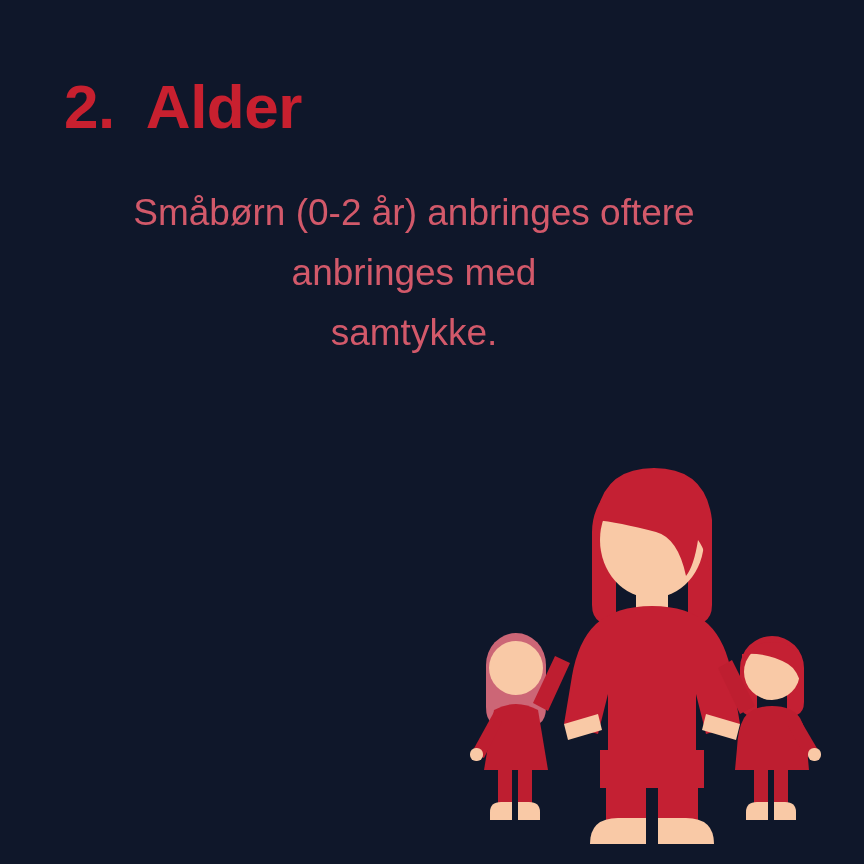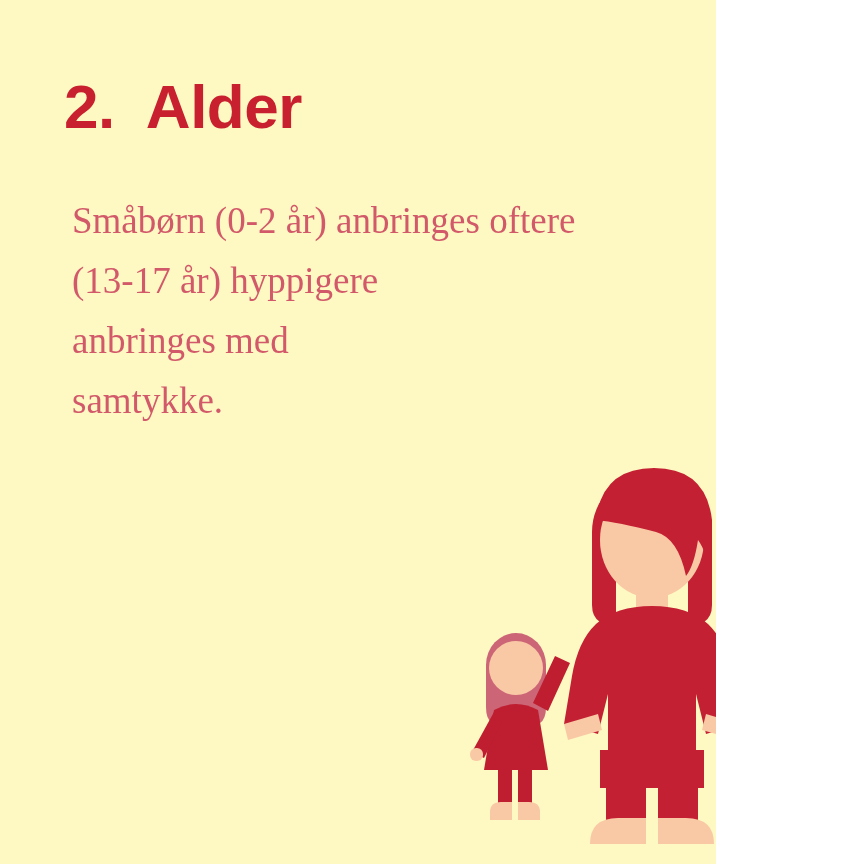--- a/index.html
+++ b/index.html
@@ -7,23 +7,23 @@
     padding: 0;
   }
   body {
     width: 864px;
     height: 864px;
     overflow: hidden;
     font-family: "Liberation Sans", sans-serif;
   }
   #slide {
     position: relative;
-    width: 716px;
+    width: 864px;
     height: 864px;
-    background: #fef9c3;
+    background: #0f172a;
     overflow: hidden;
   }
 
   
   #text-block {
     position: absolute;
     left: 64px;
     top: 74px;
     width: 700px;
   }
@@ -31,27 +31,28 @@
     margin: 0;
     font-family: "Liberation Sans", sans-serif;
     font-size: 62px;
     font-weight: bold;
     line-height: 1.05;
     letter-spacing: -0.5px;
     color: #C8202F;
     white-space: pre;
   }
   #body-text {
-    margin: 8px;
+    margin: 0;
     padding-top: 44px;
-    font-family: Liberation Serif, serif;
+    font-family: Liberation Sans, sans-serif;
     font-size: 37px;
     font-weight: normal;
     line-height: 1.62;
     color: #D2596A;
+    text-align: center;
   }
   #body-text .line {
     display: block;
     white-space: pre;
   }
 
   
   #illustration {
     position: absolute;
     left: 440px;
@@ -68,21 +69,20 @@
 </head>
 <body>
 
 <div id="slide">
 
   <div id="text-block">
     <h1 id="page-title">2.  Alder</h1>
 
     <div id="body-text">
       <span class="line">Småbørn (0-2 år) anbringes oftere</span>
-      <span class="line">(13-17 år) hyppigere</span>
       <span class="line">anbringes med</span>
       <span class="line">samtykke.</span>
     </div>
   </div>
 
   <div id="illustration">
     <svg viewBox="0 0 424 424" xmlns="http://www.w3.org/2000/svg" aria-hidden="true">
 
       <g>
 

